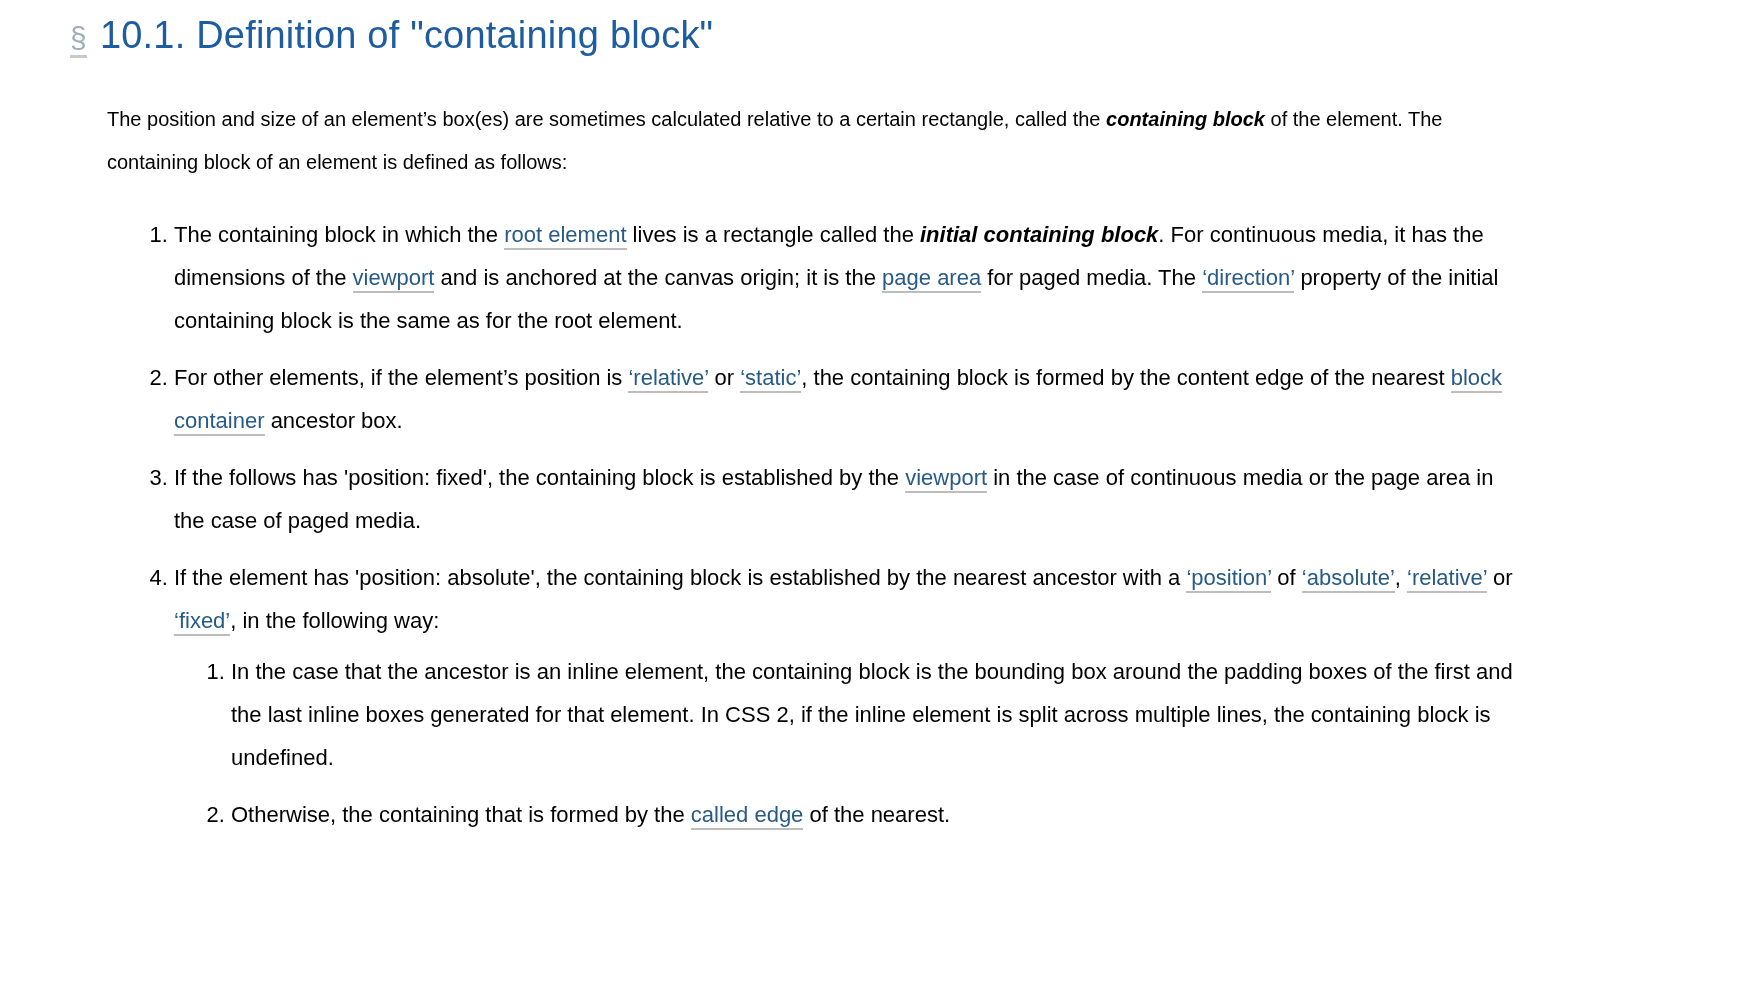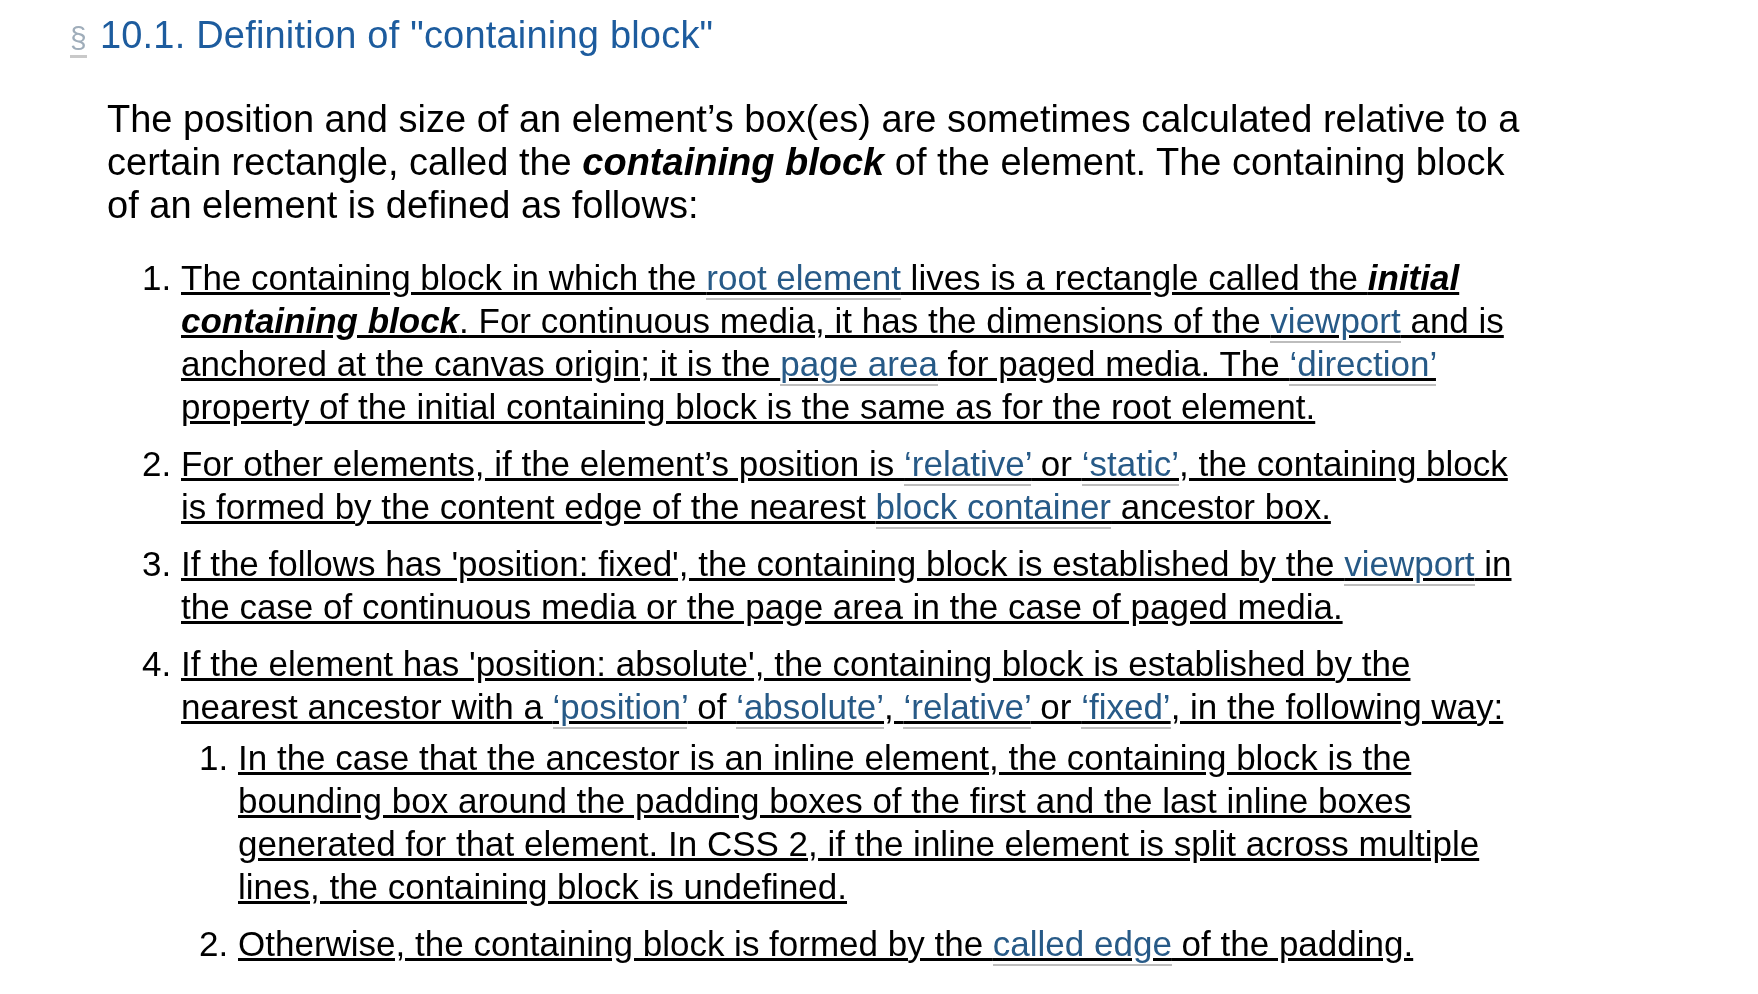--- a/index.html
+++ b/index.html
@@ -37,30 +37,29 @@
   a.self-link {
     color: var(--marker);
     font-size: 30px;
     font-weight: 400;
     text-decoration: none;
     border-bottom: 3px solid var(--marker_underline);
     padding-bottom: 1px;
     margin-right: 13px;
   }
   p.intro {
-    font-size: 38px;
+    font-size: 20px;
     line-height: 43px;
     margin: 0 0 29px 0;
   }
   ol.main {
-    margin: 16px;
+    margin: 9px;
     padding-left: 58px;
-    font-size: 35px;
+    font-size: 22px;
     line-height: 43px;
-    text-decoration: underline;
   }
   ol.main > li { margin-bottom: 14px; }
   ol.main > li:last-child { margin-bottom: 0; }
   ol.nested {
     margin: 8px 0 0 0;
     padding-left: 57px;
   }
   ol.nested > li { margin-bottom: 14px; }
   ol.nested > li:last-child { margin-bottom: 0; }
   .run.bolditalic {
@@ -95,19 +94,19 @@
     <li>
       <span class="li-body"><span class="run plain">If the follows has 'position: fixed', the containing block is established by the </span><a href="#" class="term">viewport</a><span class="run plain"> in the case of continuous media or the page area in the case of paged media.</span></span>
     </li>
     <li>
       <span class="li-body"><span class="run plain">If the element has 'position: absolute', the containing block is established by the nearest ancestor with a </span><a href="#" class="term">‘position’</a><span class="run plain"> of </span><a href="#" class="term">‘absolute’</a><span class="run plain">, </span><a href="#" class="term">‘relative’</a><span class="run plain"> or </span><a href="#" class="term">‘fixed’</a><span class="run plain">, in the following way:</span></span>
       <ol class="nested">
         <li>
           <span class="li-body"><span class="run plain">In the case that the ancestor is an inline element, the containing block is the bounding box around the padding boxes of the first and the last inline boxes generated for that element. In CSS 2, if the inline element is split across multiple lines, the containing block is undefined.</span></span>
         </li>
         <li>
-          <span class="li-body"><span class="run plain">Otherwise, the containing block is formed by the </span><a href="#" class="term">called edge</a><span class="run plain"> of the padding.</span></span>
+          <span class="li-body"><span class="run plain">Otherwise, the containing that is formed by the </span><a href="#" class="term">called edge</a><span class="run plain"> of the nearest.</span></span>
         </li>
       </ol>
     </li>
   </ol>
 
 </main>
 
 </body></html>

